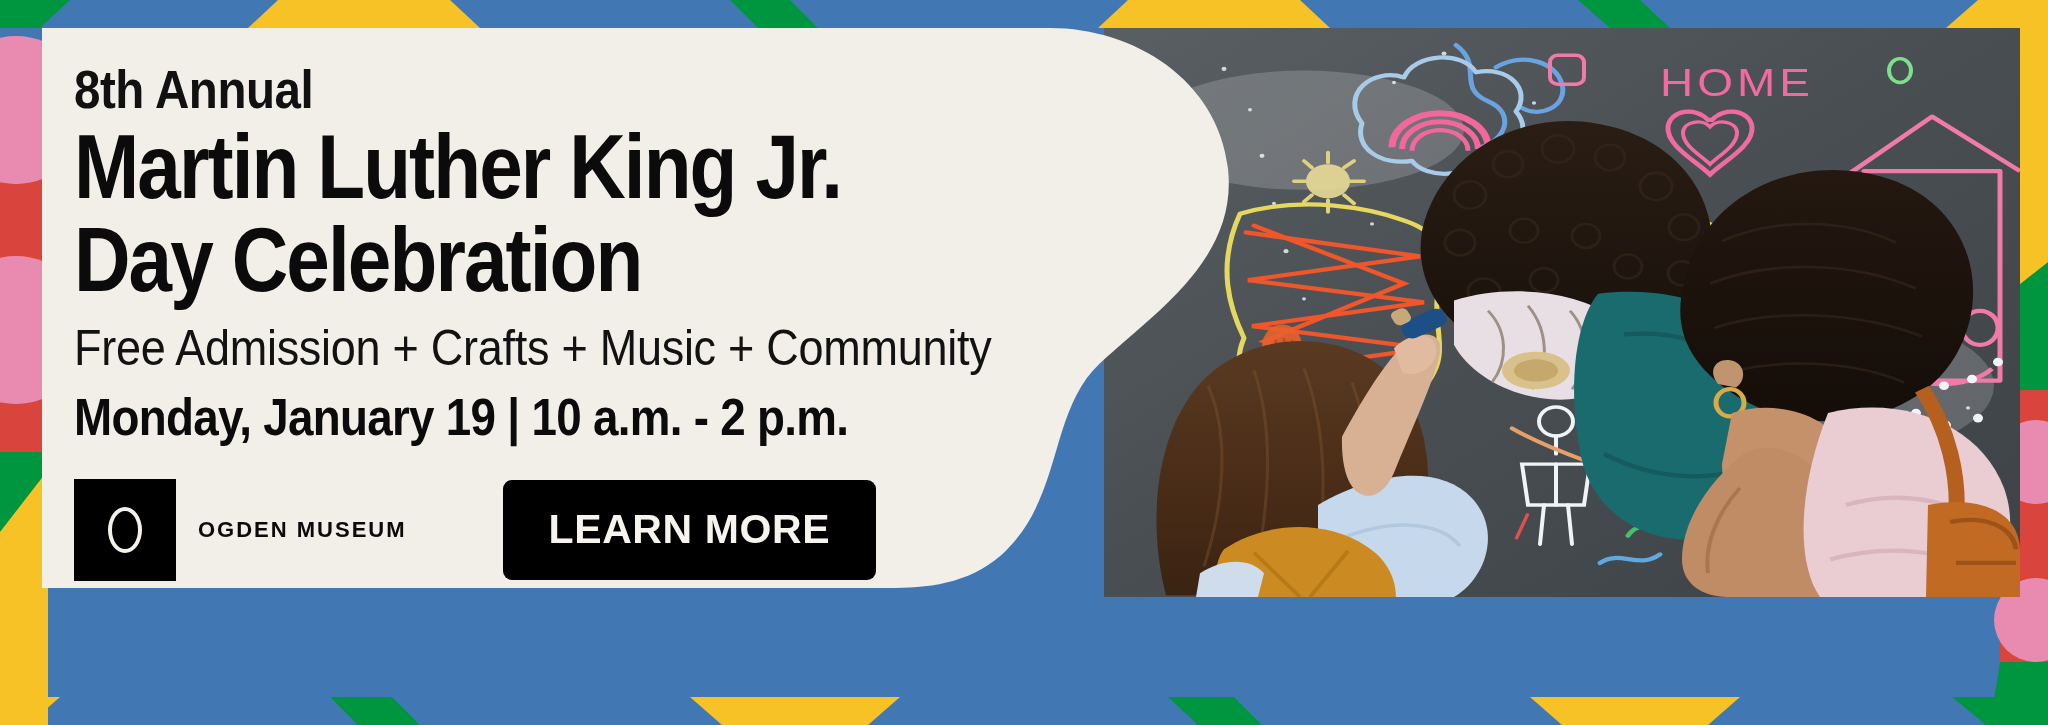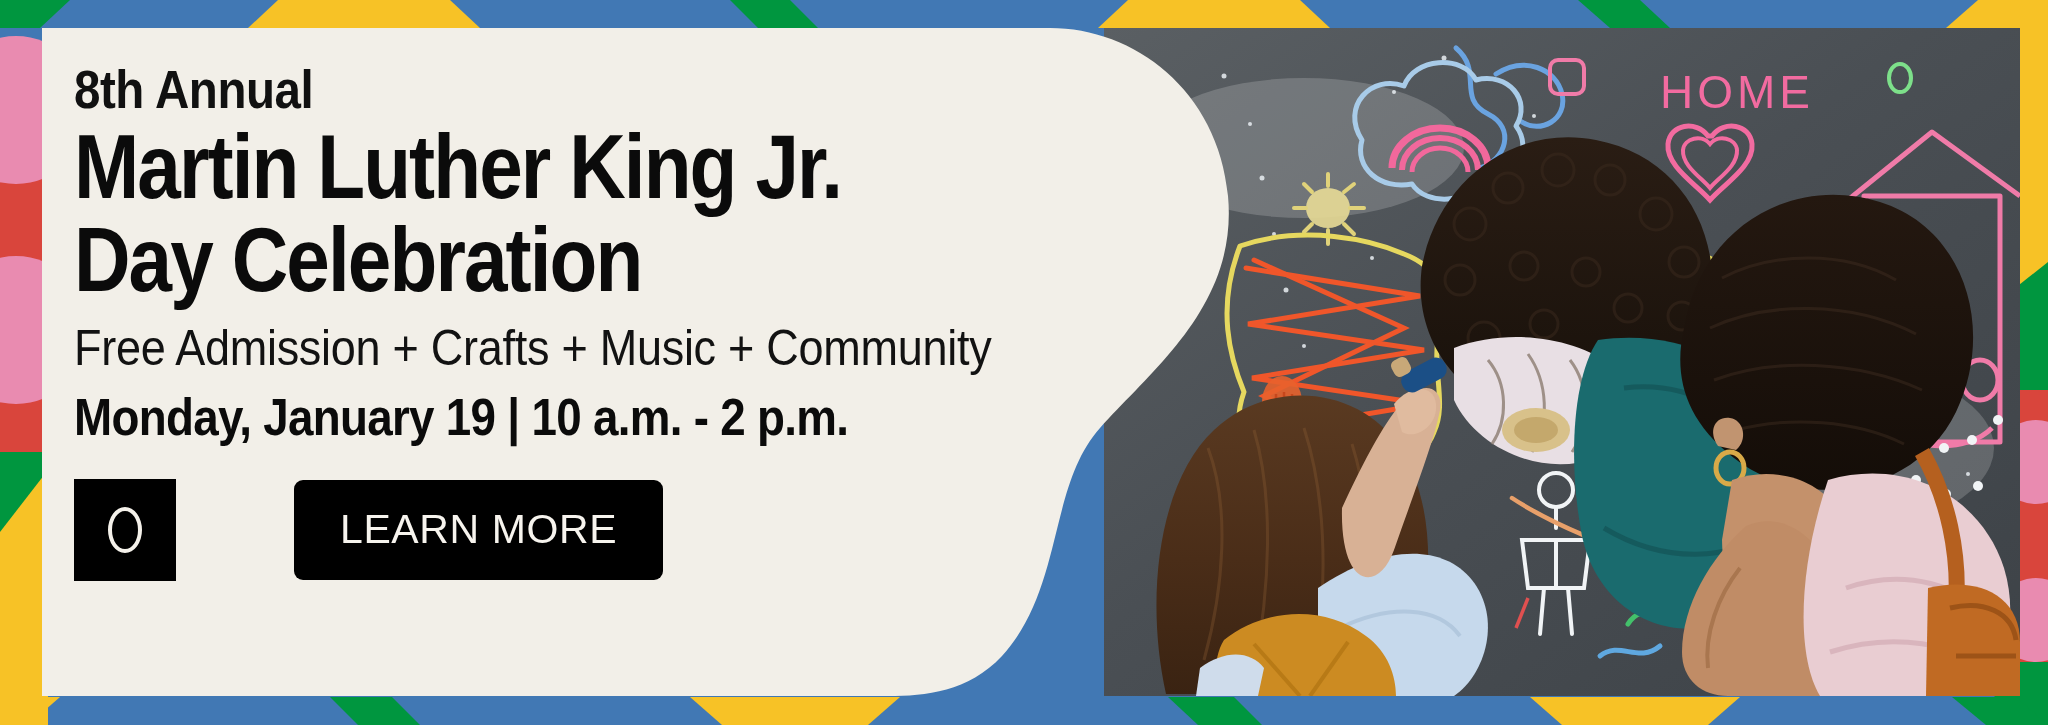--- a/index.html
+++ b/index.html
@@ -27,32 +27,32 @@
     height: 725px;
     display: block;
   }
 
   
   .photo {
     position: absolute;
     left: 1104px;
     top: 28px;
     width: 916px;
-    height: 668px;
+    height: 569px;
     overflow: hidden;
   }
   .photo-svg { display: block; width: 100%; height: 100%; }
 
   
   .panel {
     position: absolute;
     left: 42px;
     top: 28px;
     width: 1220px;
-    height: 668px;
+    height: 560px;
   }
   .panel-bg {
     position: absolute;
     inset: 0;
     width: 100%;
     height: 100%;
     display: block;
   }
   .panel-inner {
     position: absolute;
@@ -160,21 +160,21 @@
     background: #000000;
     color: #f7f4ee;
     border: none;
     border-radius: 9px;
     padding: 0 46px;
     height: 100px;
     display: inline-flex;
     align-items: center;
     justify-content: center;
     font-family: "Liberation Sans", sans-serif;
-    font-weight: 400;
+    font-weight: 700;
     font-size: 41px;
     letter-spacing: 0.6px;
     cursor: pointer;
     white-space: nowrap;
   }
 </style>
 </head>
 <body>
 
 <div class="banner">
@@ -489,20 +489,21 @@
 
       <div class="dateline">Monday, January 19 | 10 a.m. - 2 p.m.</div>
 
       <div class="footer-row">
 
         <div class="logo-lockup">
           <div class="logo-mark">
             <span class="logo-mark-o"></span>
           </div>
           <div class="logo-words">
+            <div>OGDEN MUSEUM</div>
           </div>
         </div>
 
         <button class="cta-button">LEARN MORE</button>
 
       </div>
     </div>
   </div>
 
 </div>

